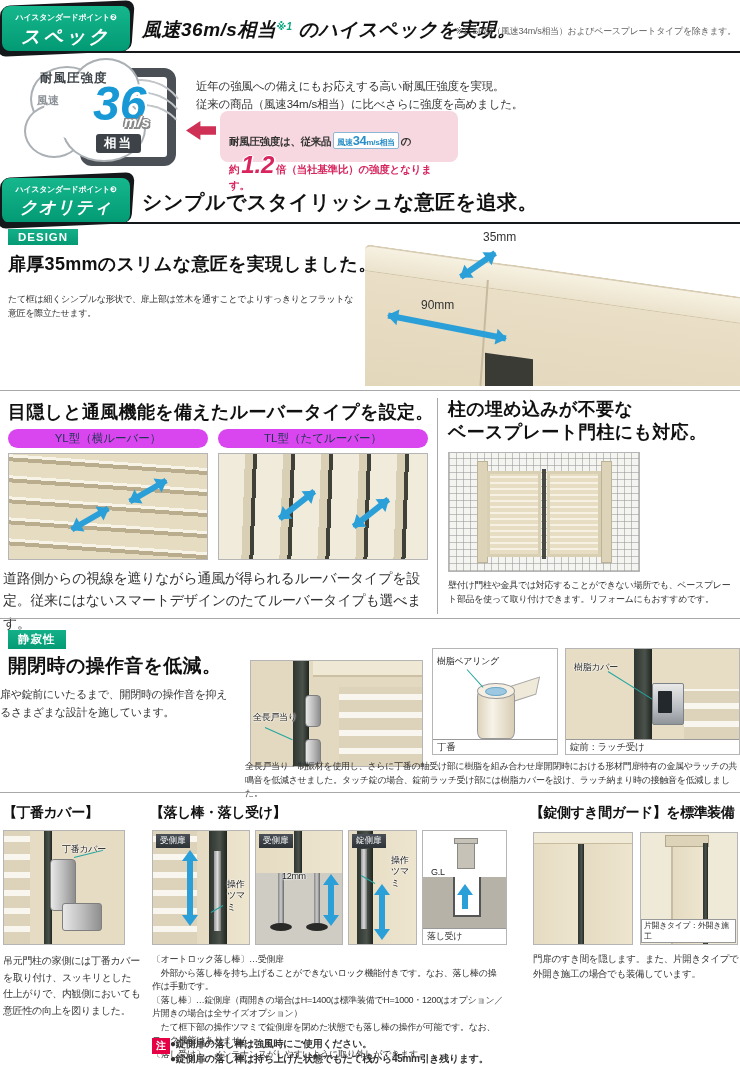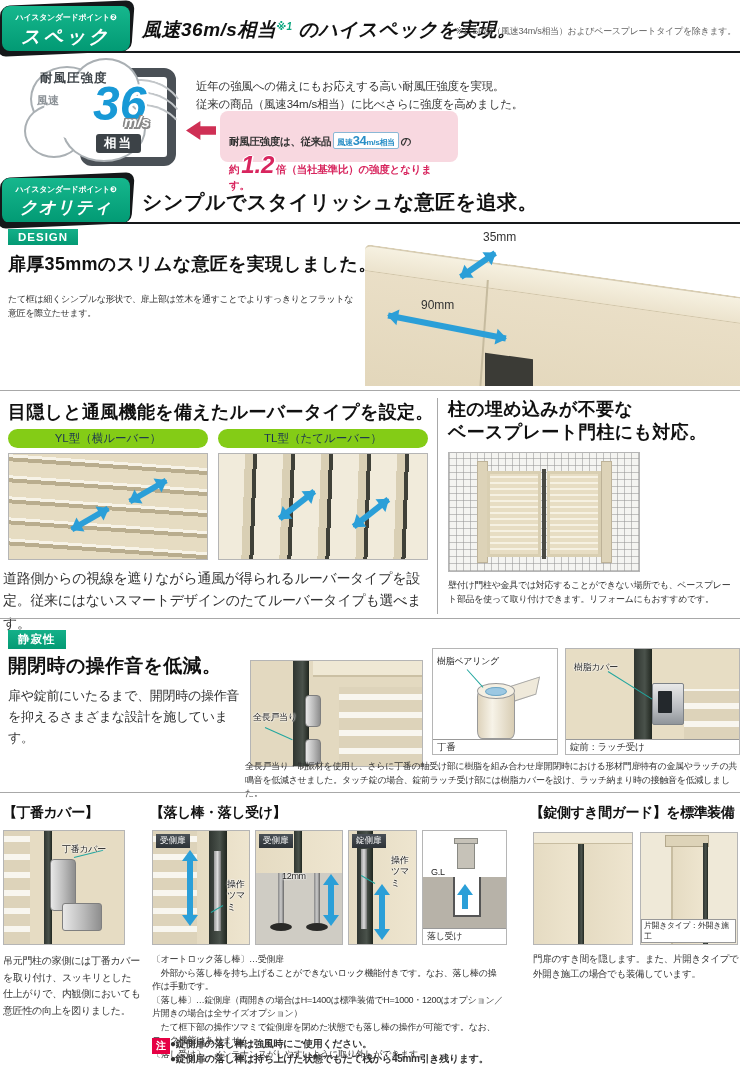--- a/index.html
+++ b/index.html
@@ -67,21 +67,21 @@
   .arr-d::before{content:"";position:absolute;left:-9px;top:-5px;border:8px solid transparent;border-right:11px solid #2b9fd8;}
   .arr-d::after{content:"";position:absolute;right:-9px;top:-5px;border:8px solid transparent;border-left:11px solid #2b9fd8;}
   .arr-v{position:absolute;width:6px;background:#2b9fd8;}
   .arr-v::before{content:"";position:absolute;top:-9px;left:-5px;border:8px solid transparent;border-bottom:11px solid #2b9fd8;border-top:0;}
   .arr-v::after{content:"";position:absolute;bottom:-9px;left:-5px;border:8px solid transparent;border-top:11px solid #2b9fd8;border-bottom:0;}
   .arr-up{position:absolute;width:6px;background:#2b9fd8;}
   .arr-up::before{content:"";position:absolute;top:-9px;left:-5px;border:8px solid transparent;border-bottom:11px solid #2b9fd8;border-top:0;}
   .dim-label{position:absolute;font-size:12px;color:#333;letter-spacing:0;}
 
   
-  .pill{position:absolute;height:19px;background:#84cc16;border-radius:10px;text-align:center;
+  .pill{position:absolute;height:19px;background:#d946ef;border-radius:10px;text-align:center;
         font-size:11.5px;color:#1c3550;line-height:19px;}
   .fig{position:absolute;border:1px solid #b5b5b5;box-sizing:border-box;overflow:hidden;background:#fff;}
   .yl-bg{position:absolute;inset:0;background:repeating-linear-gradient(184deg,#e6dcc2 0 14px,#f7f3e7 14px 17px,#b9ad8e 17px 21px);}
   .tl-bg{position:absolute;inset:0;background:repeating-linear-gradient(92deg,#f1ebdb 0 26px,#d9cfb4 26px 34px,#3f4038 34px 38px);}
   .vline{position:absolute;width:1px;background:#a8a8a8;}
 
   .mesh-bg{position:absolute;inset:0;background:
      repeating-linear-gradient(0deg,rgba(150,150,150,.55) 0 1px,transparent 1px 7px),
      repeating-linear-gradient(90deg,rgba(150,150,150,.55) 0 1px,transparent 1px 7px),#f4f4f1;}
   .gate-panel{position:absolute;top:18px;bottom:14px;background:repeating-linear-gradient(0deg,#e7ddc3 0 4px,#f6f1e2 4px 6px);
@@ -226,21 +226,21 @@
     <div class="gate-panel" style="left:38px;width:54px;"></div>
     <div class="gate-panel" style="left:98px;width:54px;"></div>
     <div class="gate-mid" style="left:93px;"></div>
   </div>
   <div class="body-txt" style="left:448px;top:578px;width:290px;font-size:9px;">壁付け門柱や金具では対応することができない場所でも、ベースプレート部品を使って取り付けできます。リフォームにもおすすめです。</div>
 
   <div class="gray-line" style="top:618px;"></div>
 
   <div class="green-tag" style="left:8px;top:630px;">静寂性</div>
   <div class="sec-title" style="left:8px;top:653px;font-size:19px;">開閉時の操作音を低減。</div>
-  <div class="body-txt" style="left:8px;top:686px;width:232px;font-size:13px;">扉や錠前にいたるまで、開閉時の操作音を抑えるさまざまな設計を施しています。</div>
+  <div class="body-txt" style="left:0;top:686px;width:232px;font-size:11px;">扉や錠前にいたるまで、開閉時の操作音を抑えるさまざまな設計を施しています。</div>
 
   <div class="fig" style="left:250px;top:648px;width:173px;height:107px;margin-top:12px;">
     <div style="position:absolute;inset:0;background:#e3d9c0;"></div>
     <div style="position:absolute;left:62px;top:0;right:0;height:14px;background:#efe8d4;border-bottom:2px solid #cbc0a4;"></div>
     <div class="stripe-panel" style="position:absolute;left:88px;top:26px;right:0;bottom:0;"></div>
     <div class="dark-strip" style="left:42px;top:0;width:16px;bottom:0;"></div>
     <div class="hinge-silver" style="left:54px;top:34px;width:14px;height:30px;"></div>
     <div class="hinge-silver" style="left:54px;top:78px;width:14px;height:24px;"></div>
     <div class="pointer" style="left:14px;top:66px;width:30px;transform:rotate(24deg);"></div>
     <span class="photo-label" style="left:2px;top:50px;">全長戸当り</span>

